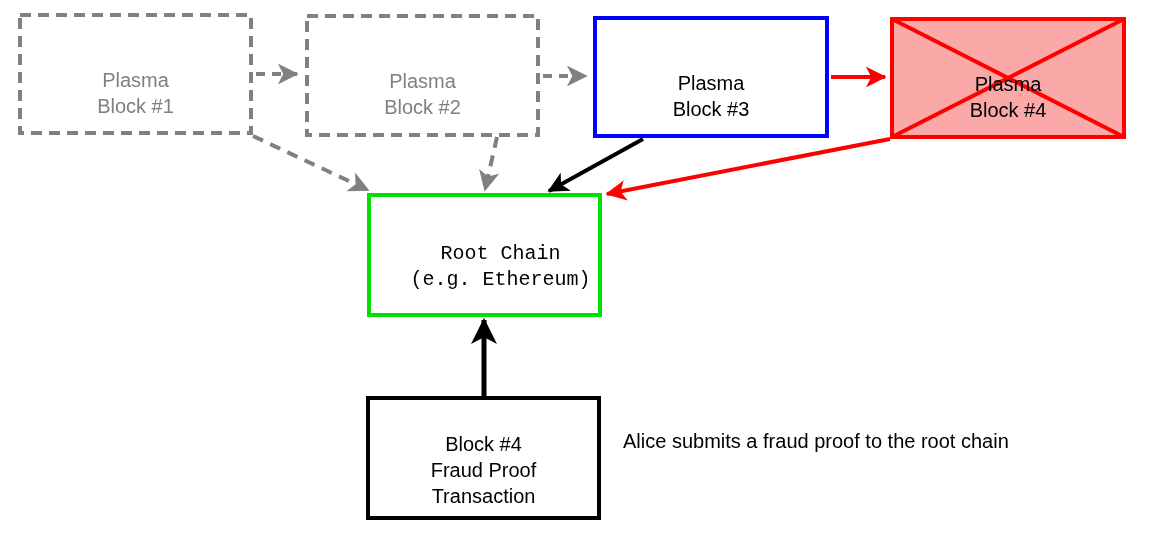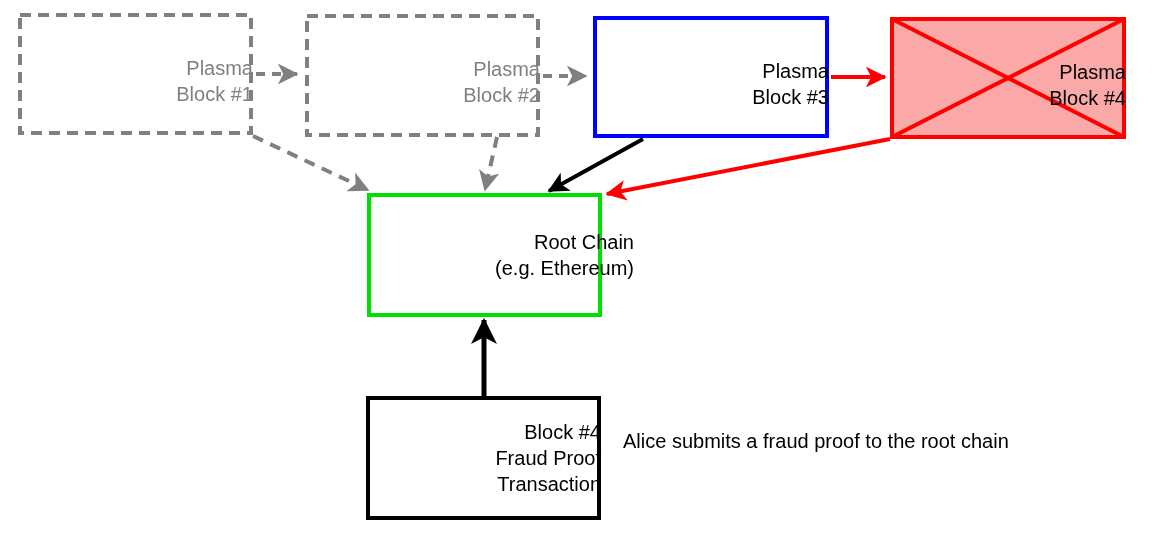--- a/index.html
+++ b/index.html
@@ -16,26 +16,27 @@
   }
   #canvas {
     position: absolute;
     left: 0;
     top: 0;
     width: 1160px;
     height: 536px;
   }
   .node-label {
     position: absolute;
-    text-align: right;
+    text-align: center;
     font-family: "Liberation Sans", sans-serif;
     font-size: 20px;
     line-height: 26px;
     white-space: pre-line;
     pointer-events: none;
+    margin-top: 12px;
   }
   .label-pending { color: #808080; }
   .label-dark    { color: #000000; }
 
   .caption {
     position: absolute;
     font-family: "Liberation Sans", sans-serif;
     font-size: 20px;
     color: #000000;
     white-space: nowrap;
@@ -94,20 +95,20 @@
 
 <div class="node-label label-pending" style="left:305px; top:56px; width:235px;">Plasma
 Block #2</div>
 
 <div class="node-label label-dark" style="left:593px; top:58px; width:236px;">Plasma
 Block #3</div>
 
 <div class="node-label label-dark" style="left:890px; top:59px; width:236px;">Plasma
 Block #4</div>
 
-<div class="node-label label-dark" style="left:367px; top:229px; width:267px;">Root Chain
+<div class="node-label label-dark" style="left:367px; top:229px; width:267px;font-family:Liberation Mono, monospace;">Root Chain
 (e.g. Ethereum)</div>
 
 <div class="node-label label-dark" style="left:366px; top:419px; width:235px;">Block #4
 Fraud Proof
 Transaction</div>
 
 <div class="caption" style="left:623px; top:430px;text-align:right;">Alice submits a fraud proof to the root chain</div>
 
 </body></html>

